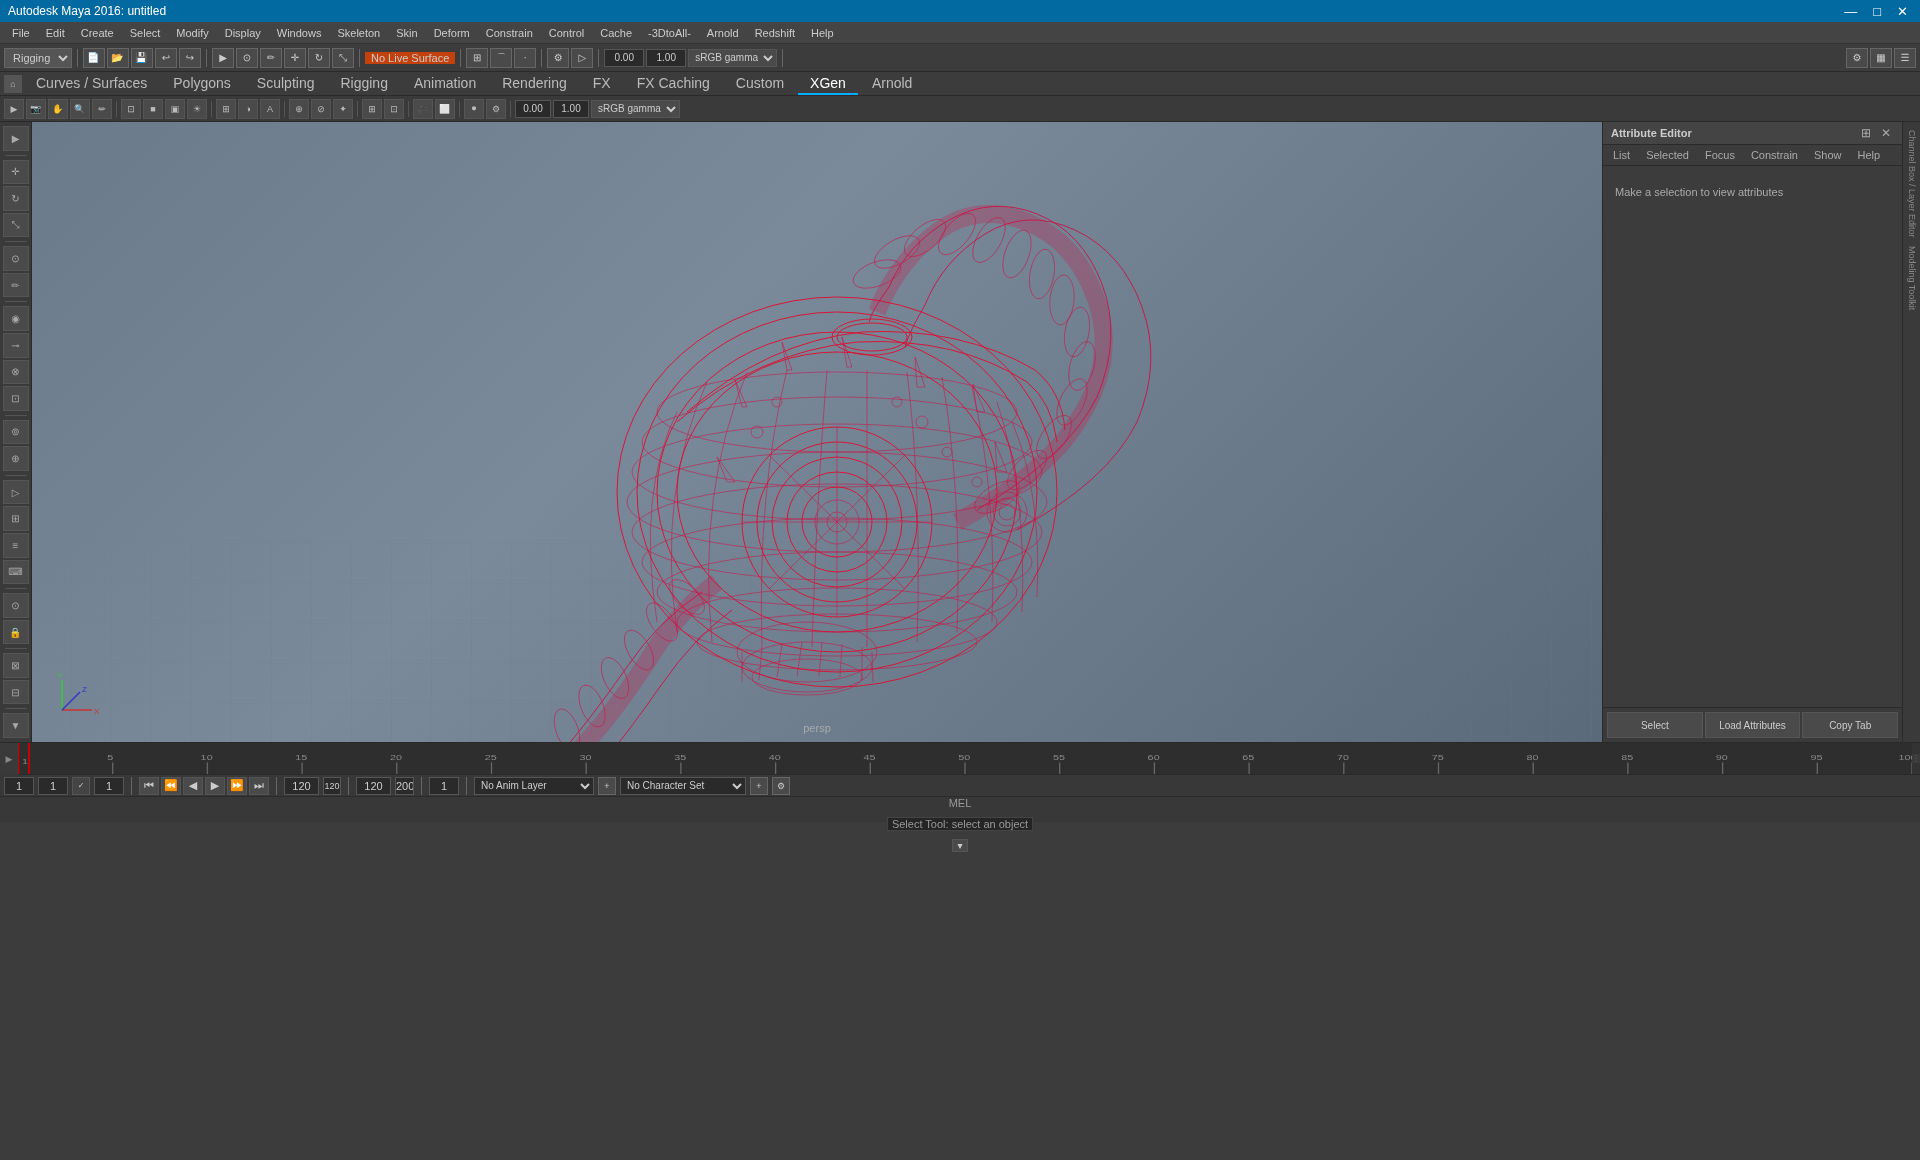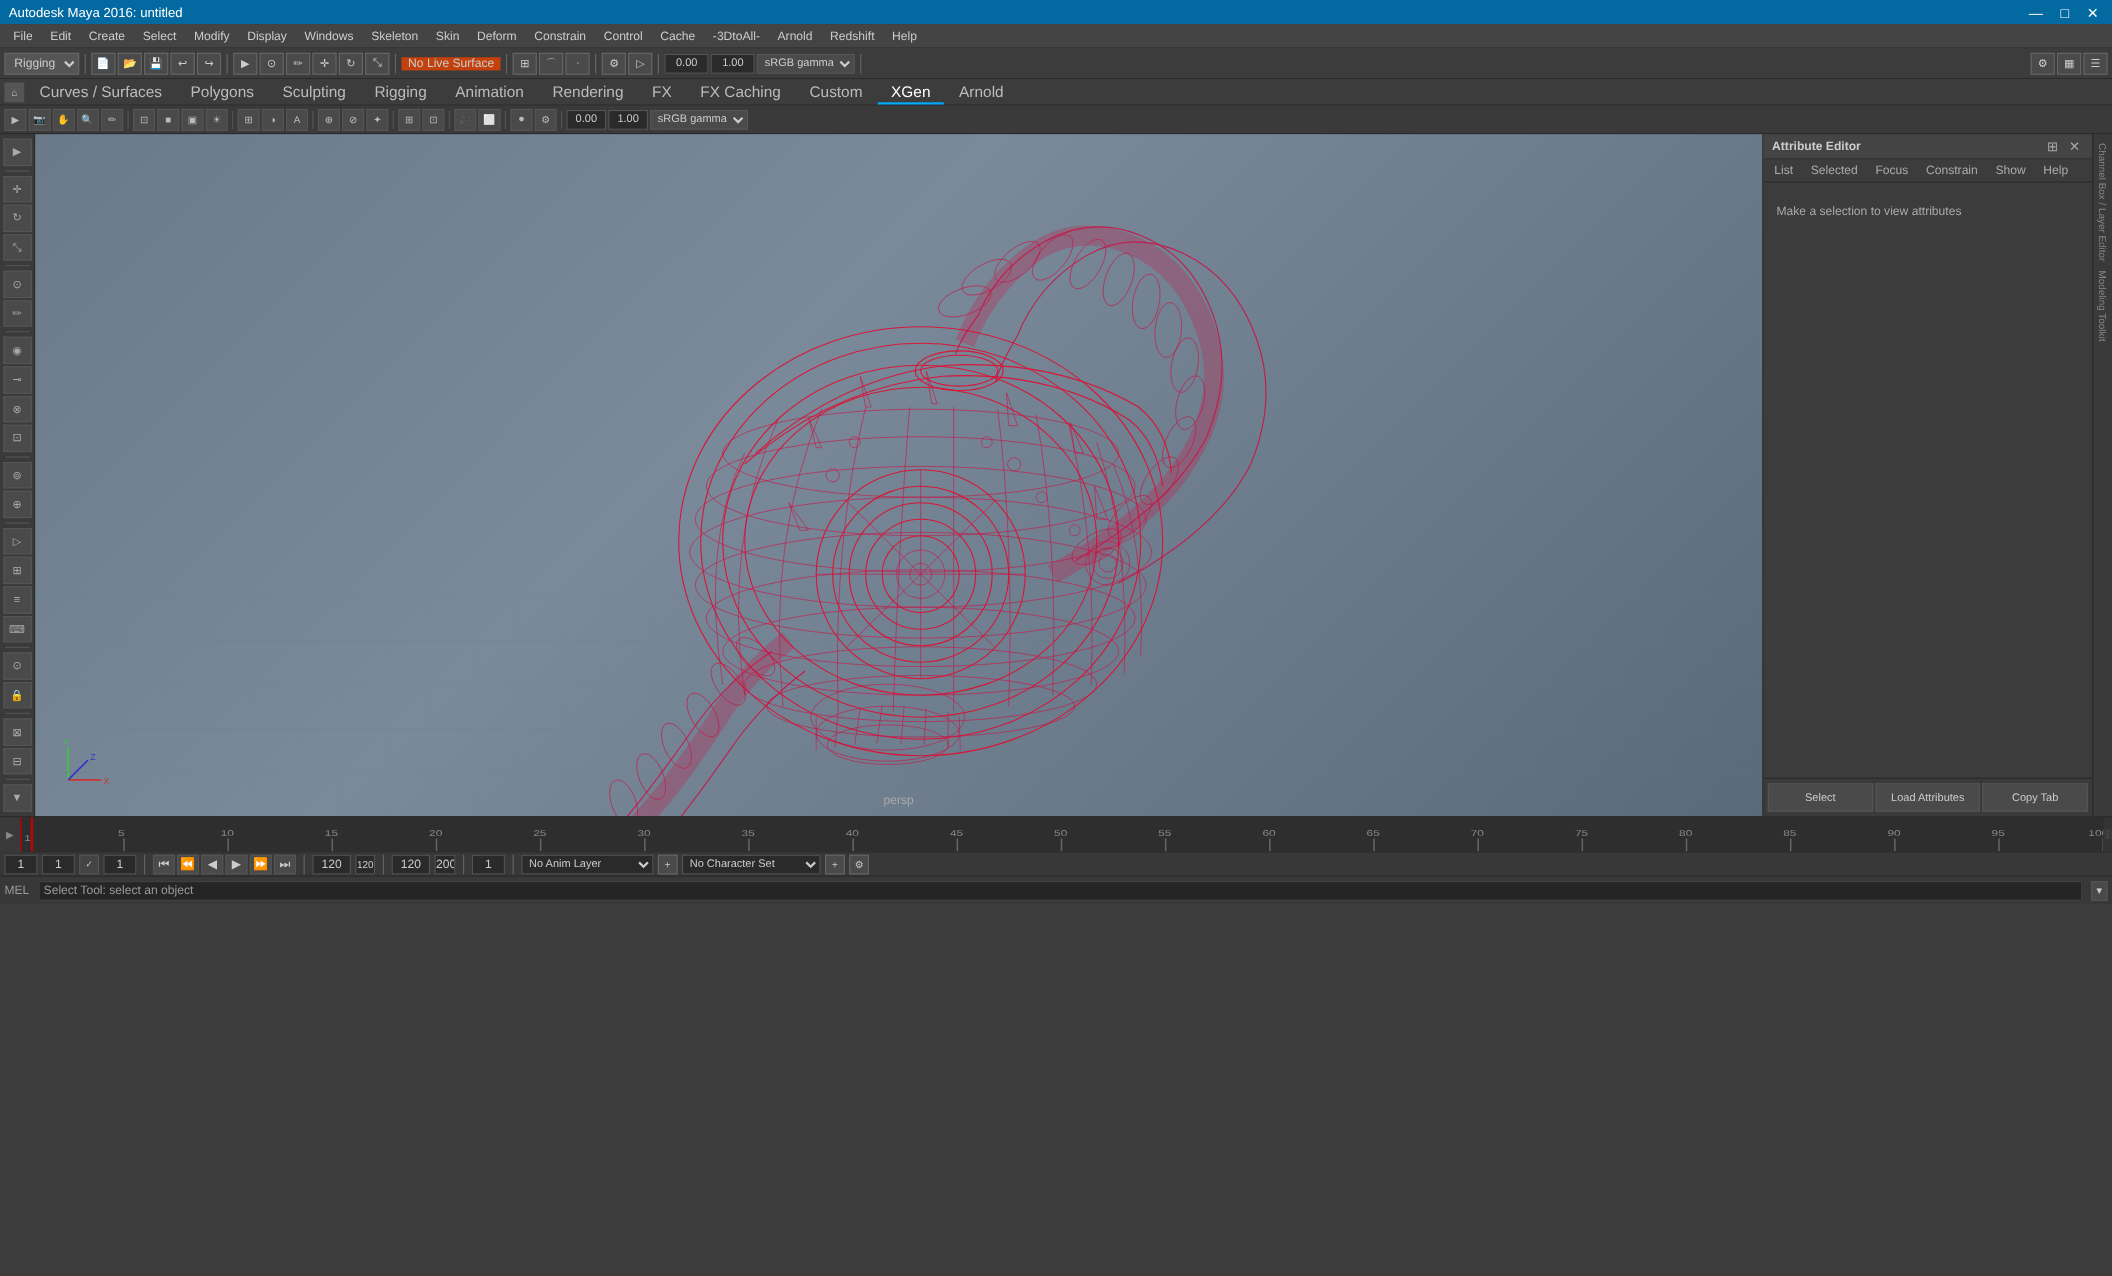--- a/index.html
+++ b/index.html
@@ -145,20 +145,21 @@
     }
     #timeline-playhead {
       position: absolute; top: 0; bottom: 0; width: 2px; background: #cc0000; left: 10px;
     }
 
     
     #statusbar {
       width: 100%; height: 26px; background: #383838;
       display: flex; align-items: center; padding: 0 4px; gap: 8px;
       border-top: 1px solid #2a2a2a;
+      flex-direction: column;
     }
     .status-input {
       background: #2a2a2a; border: 1px solid #555; color: #ccc;
       height: 18px; width: 40px; text-align: center; font-size: 11px;
     }
     .status-label { color: #999; font-size: 11px; }
     .status-dropdown {
       background: #2a2a2a; border: 1px solid #555; color: #ccc;
       height: 18px; font-size: 10px; padding: 0 2px;
     }

